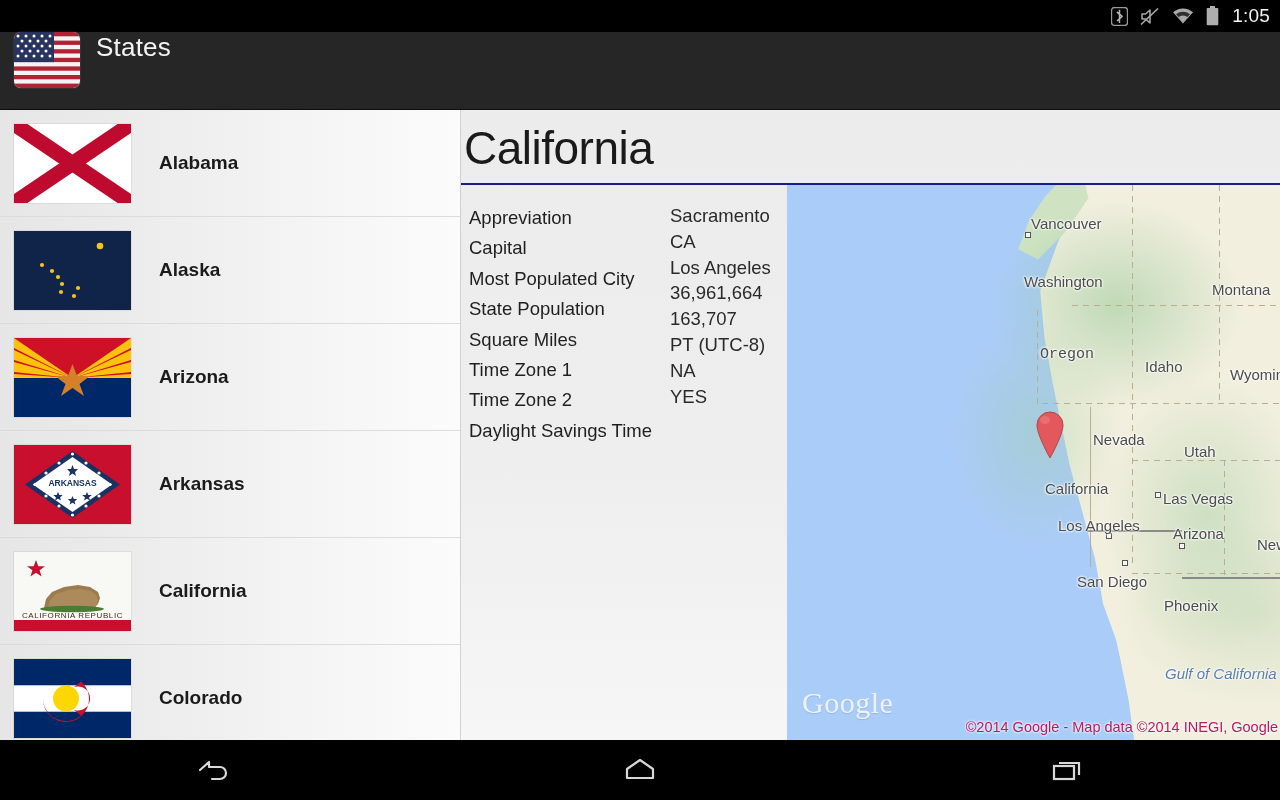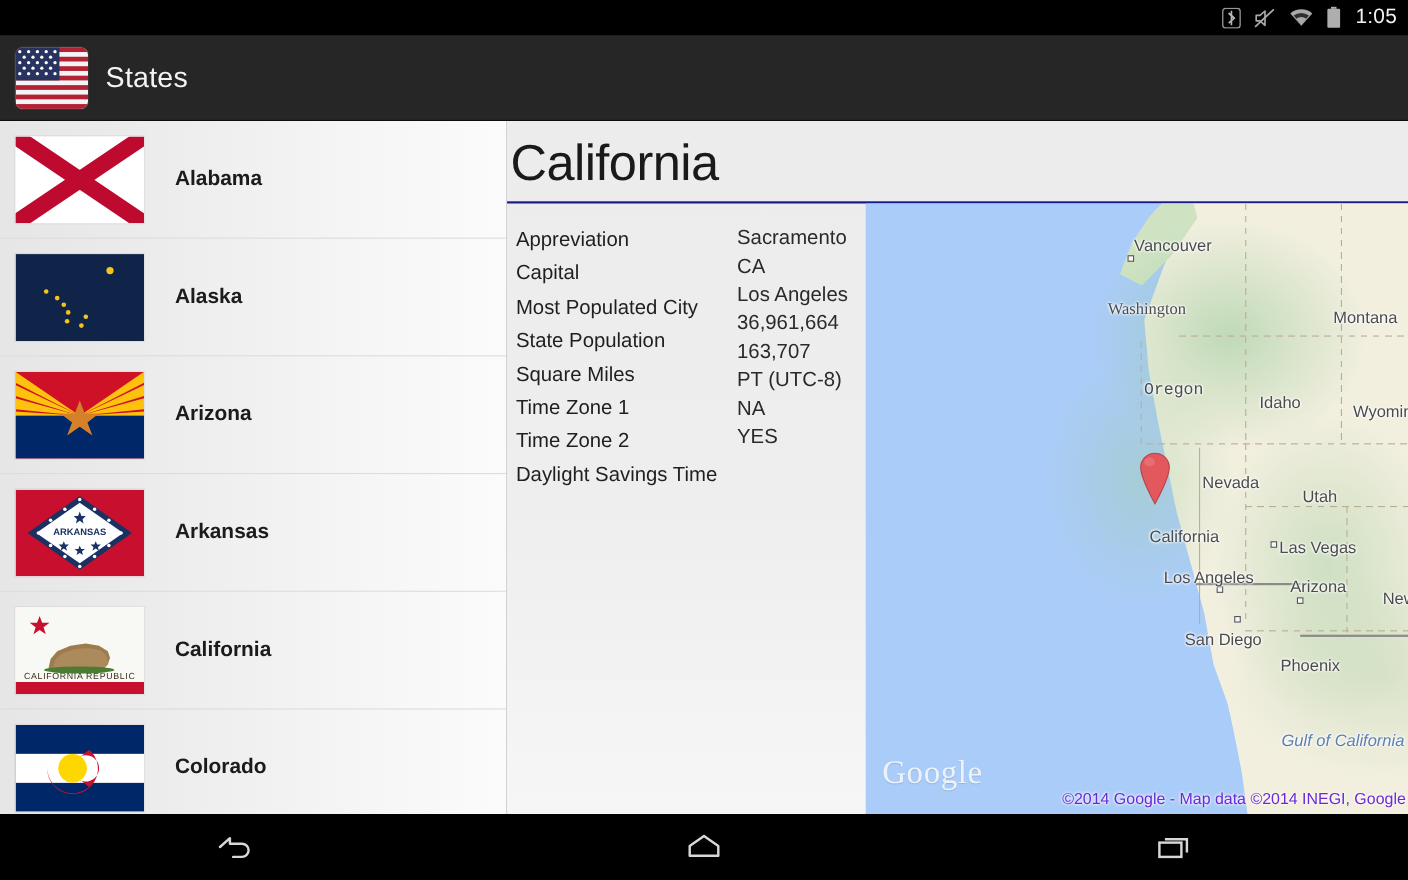--- a/index.html
+++ b/index.html
@@ -25,21 +25,21 @@
   .status-time {
     color: #f2f2f2; font-size: 19px; margin-left: 13px;
     letter-spacing: .2px; font-family: "Liberation Sans", sans-serif;
   }
 
   
   .actionbar {
     position: absolute; top: 32px; left: 0;
     width: 1280px; height: 78px;
     background: #262626;
-    display: flex; align-items: center;
+    display: flex; 
     padding-left: 14px;
     border-bottom: 1px solid #0d0d0d;
   }
   .app-flag {
     width: 66px; height: 56px; border-radius: 7px;
     overflow: hidden; position: relative; flex: none;
     box-shadow: 0 0 0 1px rgba(255,255,255,.06);
   }
   .actionbar .app-title {
     color: #f4f4f4; font-size: 26px; margin-left: 16px;
@@ -158,21 +158,21 @@
     position: absolute; width: 36px; height: 52px;
   }
   .google-wm {
     position: absolute; left: 15px; bottom: 20px;
     font-family: "Liberation Serif", serif; font-size: 30px;
     color: rgba(255,255,255,.82); letter-spacing: .5px;
     text-shadow: 0 1px 1px rgba(0,0,0,.12);
   }
   .map-attr {
     position: absolute; right: 2px; bottom: 5px;
-    font-size: 14.5px; color: #6d28d9;
+    font-size: 14.5px; color: #be185d;
     text-shadow: 0 0 3px #fff, 0 0 3px #fff;
     white-space: nowrap;
   }
 
   
   .navbar {
     position: absolute; left: 0; bottom: 0;
     width: 1280px; height: 60px; background: #000;
     display: flex; align-items: center; justify-content: space-around;
   }
@@ -417,21 +417,21 @@
             <div class="bdr h" style="left:395px; top:392px; width:120px; background:#8a8a8a; height:1.5px;"></div>
           </div>
 
           <div class="city-dot" style="left:238px; top:47px;"></div>
           <div class="city-dot" style="left:368px; top:307px;"></div>
           <div class="city-dot" style="left:319px; top:348px;"></div>
           <div class="city-dot" style="left:392px; top:358px;"></div>
           <div class="city-dot" style="left:335px; top:375px;"></div>
 
           <div class="map-label" style="left:244px; top:30px;">Vancouver</div>
-          <div class="map-label" style="left:220px; top:88px;font-family:Liberation Serif, serif;">Washington</div>
+          <div class="map-label" style="left:237px; top:88px;">Washington</div>
           <div class="map-label" style="left:412px; top:96px;margin-left:13px;">Montana</div>
           <div class="map-label" style="left:253px; top:161px;font-family:Liberation Mono, monospace;">Oregon</div>
           <div class="map-label" style="left:358px; top:173px;">Idaho</div>
           <div class="map-label" style="left:443px; top:181px;">Wyoming</div>
           <div class="map-label" style="left:306px; top:246px;">Nevada</div>
           <div class="map-label" style="left:397px; top:258px;">Utah</div>
           <div class="map-label" style="left:258px; top:295px;">California</div>
           <div class="map-label" style="left:376px; top:305px;">Las Vegas</div>
           <div class="map-label" style="left:271px; top:332px;">Los Angeles</div>
           <div class="map-label" style="left:386px; top:340px;">Arizona</div>

